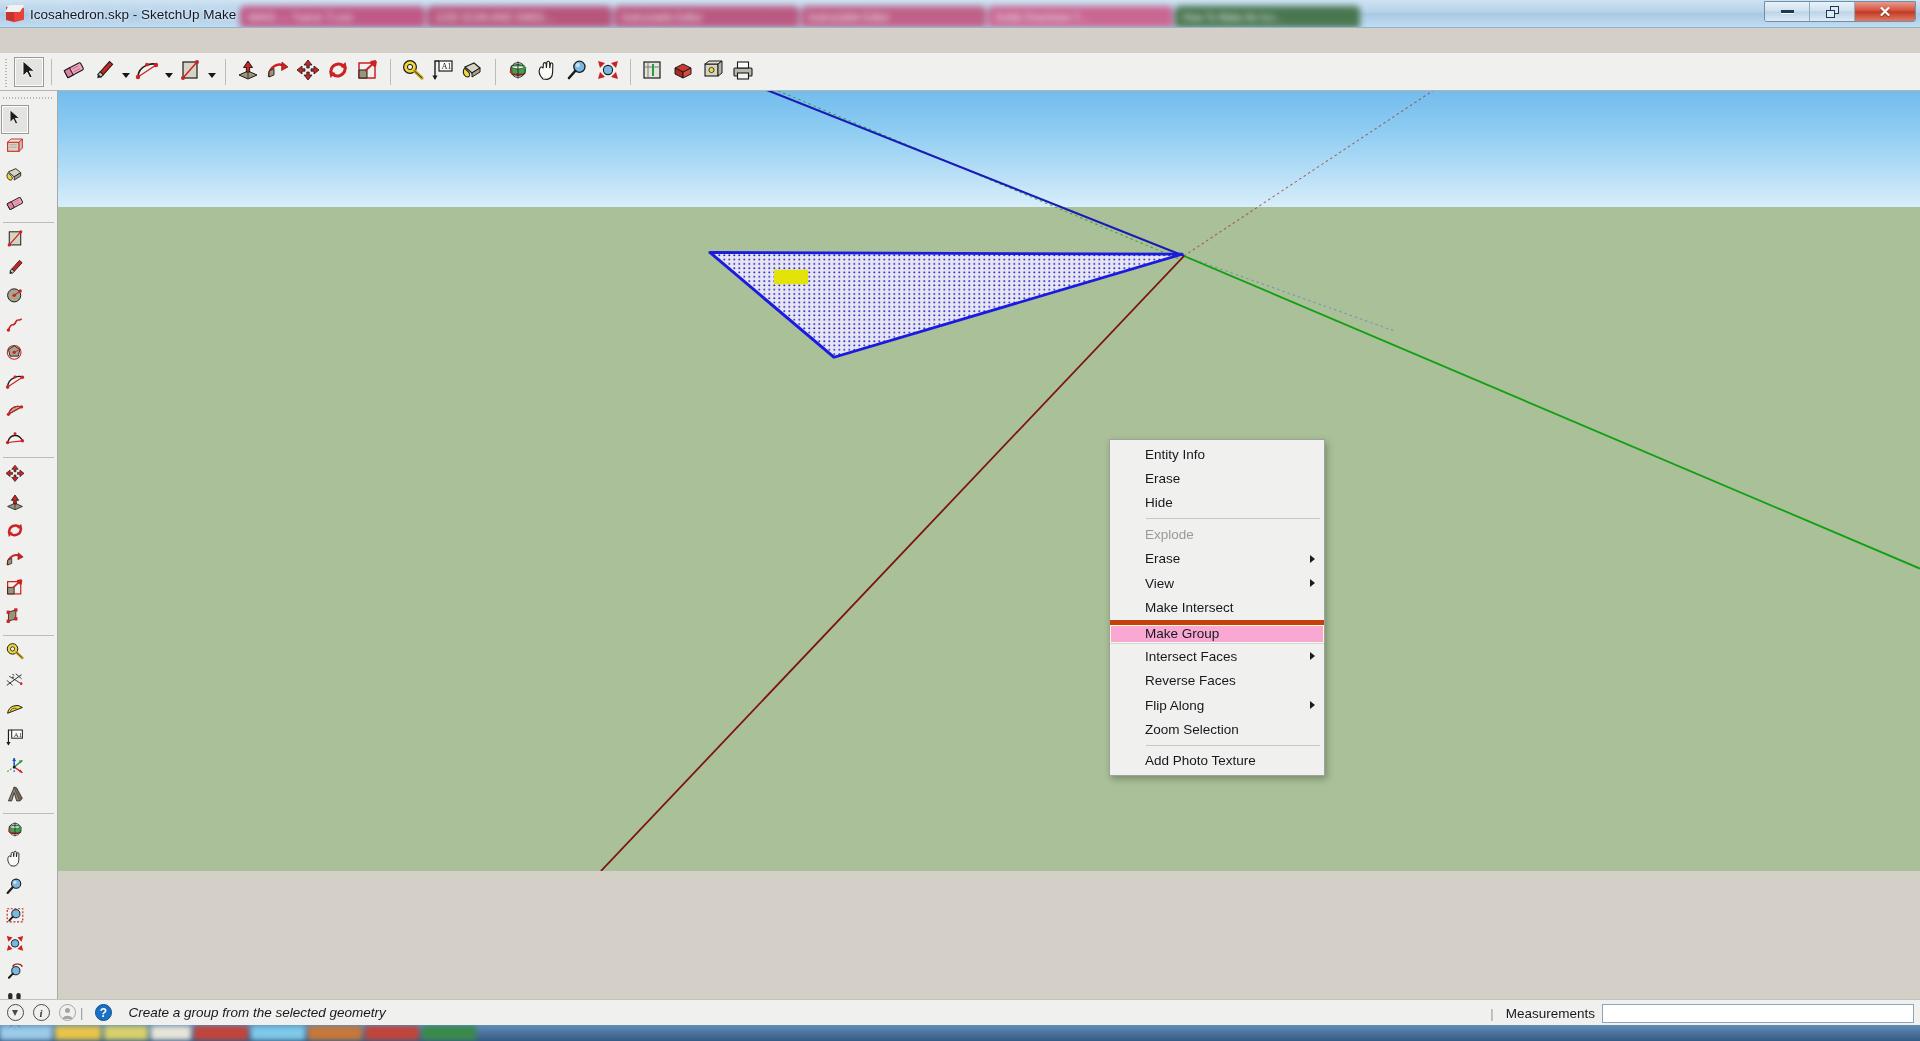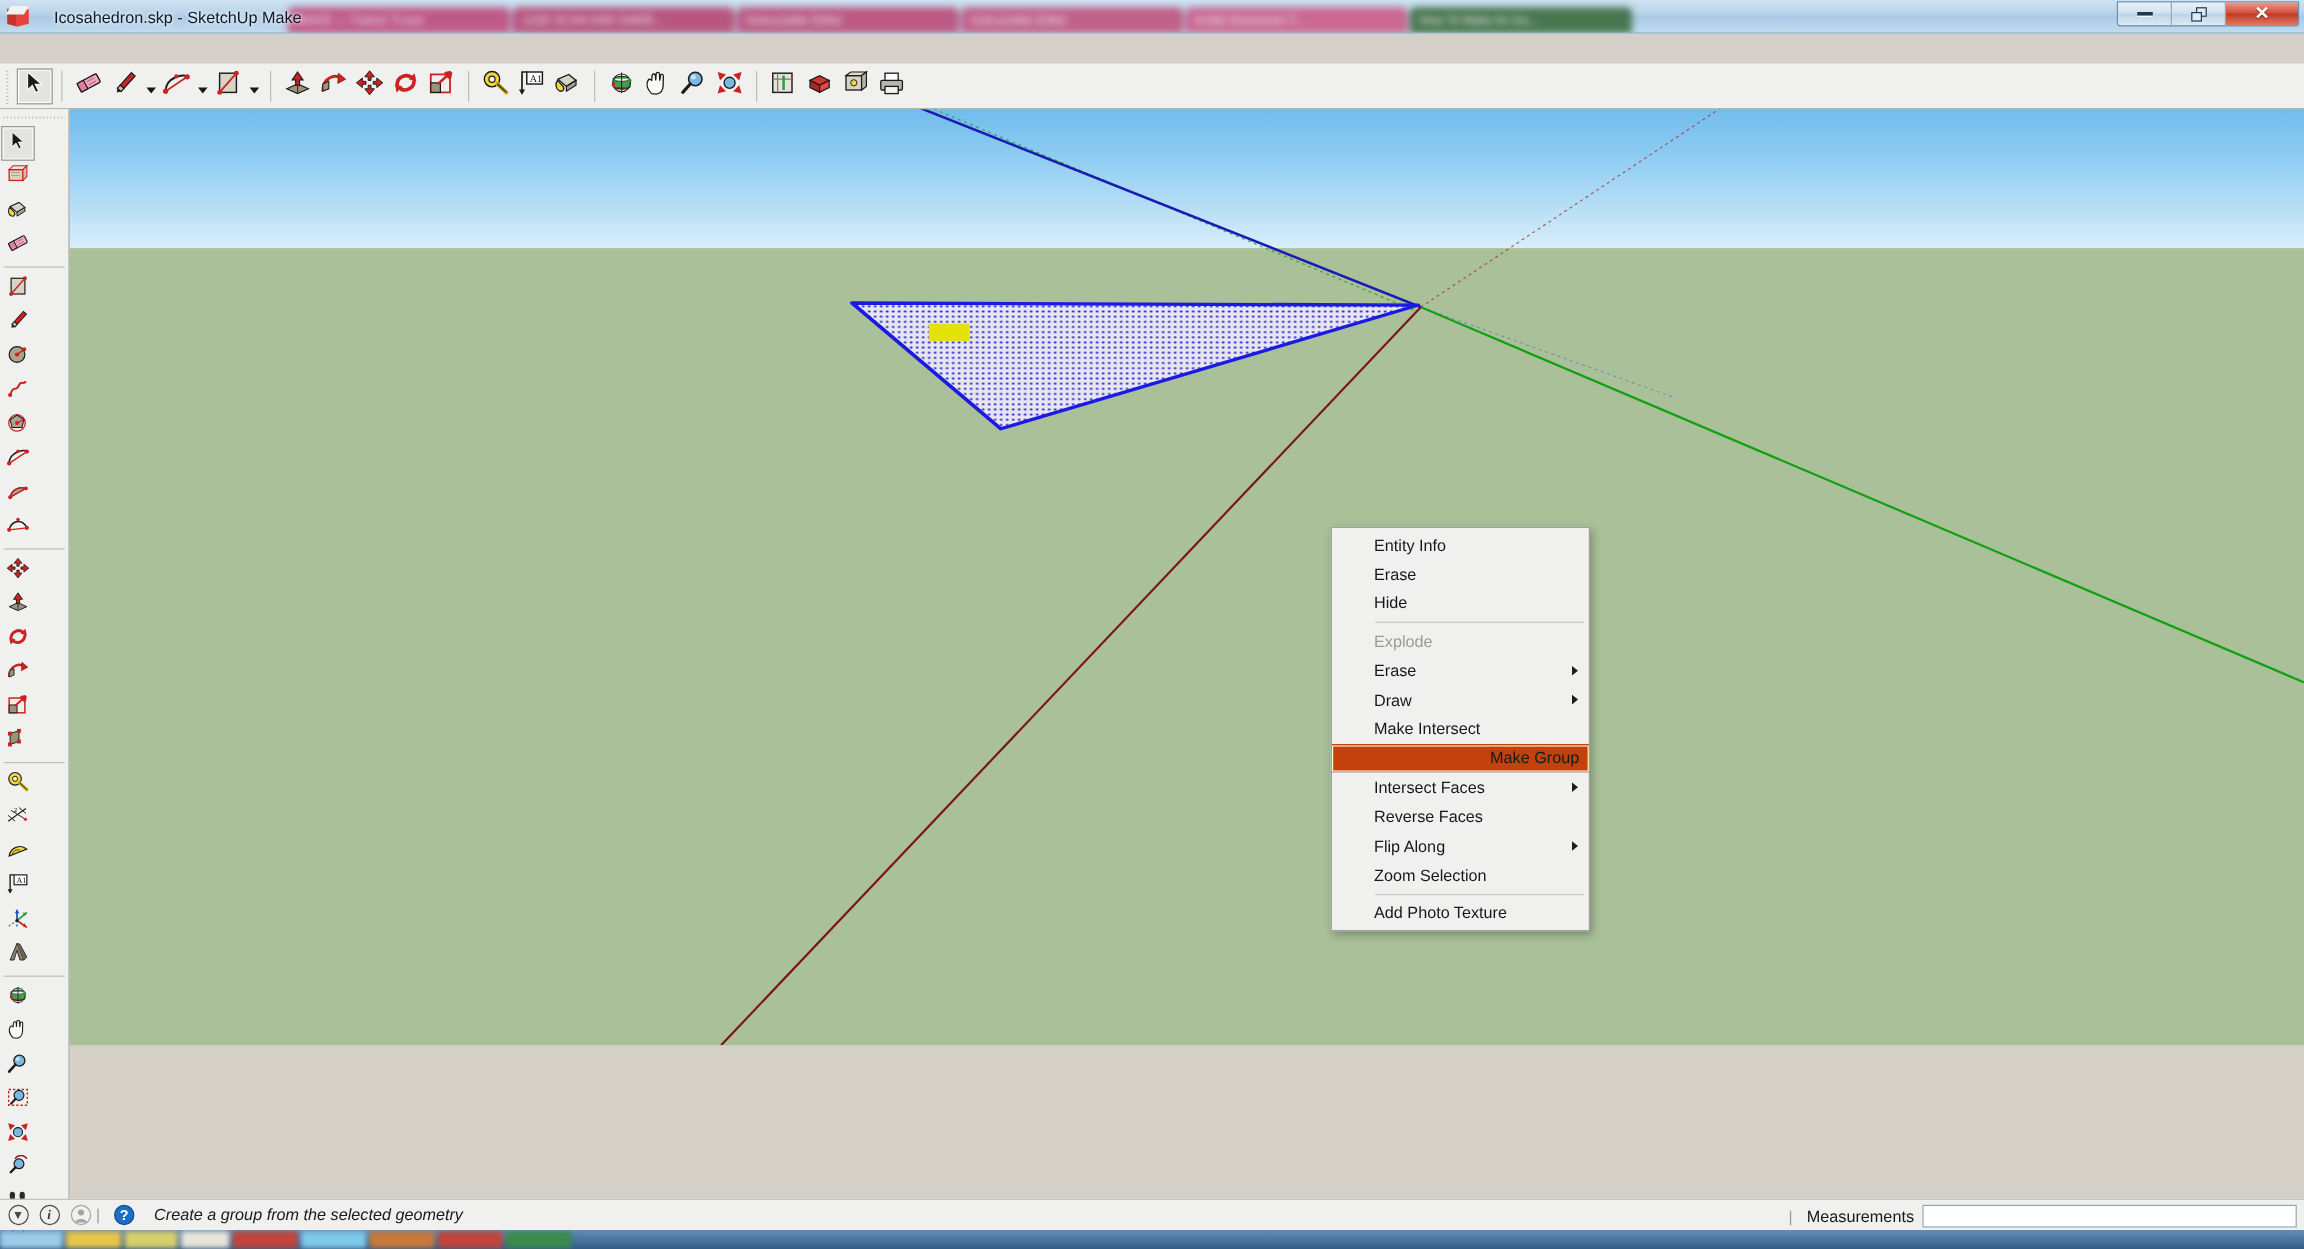--- a/index.html
+++ b/index.html
@@ -32,21 +32,21 @@
     opacity: 0.88;
   }
   .ghost-tab {
     height: 22px; border-radius: 5px 5px 0 0;
     display: flex; align-items: center;
     padding: 0 8px;
     font-size: 10px; color: #f8f0f4; white-space: nowrap; overflow: hidden;
   }
   .titlebar-left {
     position: absolute; left: 6px; top: 2px;
-    display: flex; align-items: center; gap: 20px;
+    display: flex; align-items: center; gap: 5px;
     height: 24px;
   }
   .su-logo {
     width: 19px; height: 19px; position: relative; flex: 0 0 auto;
   }
   .su-logo .cube-l { position:absolute; left:0; top:3px; width:8px; height:13px; background:#c8322c; transform: skewY(14deg); }
   .su-logo .cube-r { position:absolute; left:8px; top:4px; width:10px; height:12px; background:#e8413a; transform: skewY(-14deg); }
   .su-logo .cube-t { position:absolute; left:1px; top:0px; width:15px; height:7px; background:#f2f2f2; transform: skewX(-30deg); }
   .titlebar-text {
     font-size: 13.5px; color: #101828; white-space: nowrap;
@@ -176,25 +176,24 @@
   }
   .ctx-item {
     height: 24.4px;
     display: flex; align-items: center;
     padding-left: 35px; padding-right: 8px;
     font-size: 13.5px; color: #16191c;
     cursor: default; position: relative;
   }
   .ctx-item.disabled { color: #9a9a96; }
   .ctx-item.hl {
-    background: #c2410c;
-    border-top: 1px solid #c2410c;
+    background: #f9a8d4;
+    border-top: 5px solid #c2410c;
     border-bottom: 1px solid #c9d9e8;
     box-shadow: inset 0 0 0 1px #fbfbd0;
-    justify-content: flex-end;
   }
   .ctx-arrow {
     position: absolute; right: 9px; top: 50%; transform: translateY(-50%);
     width: 0; height: 0;
     border-top: 4.5px solid transparent; border-bottom: 4.5px solid transparent;
     border-left: 5.5px solid #1d1d1d;
   }
   .ctx-sep { height: 1px; background: #c8c8c4; margin: 3px 4px 3px 36px; }
 
   
@@ -790,21 +789,21 @@
         </div>
         <div class="ctx-sep"></div>
         <div class="ctx-item disabled">
           <span>Explode</span>
         </div>
         <div class="ctx-item">
           <span>Erase</span>
           <span class="ctx-arrow"></span>
         </div>
         <div class="ctx-item">
-          <span>Draw</span>
+          <span>View</span>
           <span class="ctx-arrow"></span>
         </div>
         <div class="ctx-item">
           <span>Make Intersect</span>
         </div>
         <div class="ctx-item hl">
           <span>Make Group</span>
         </div>
         <div class="ctx-item">
           <span>Intersect Faces</span>

